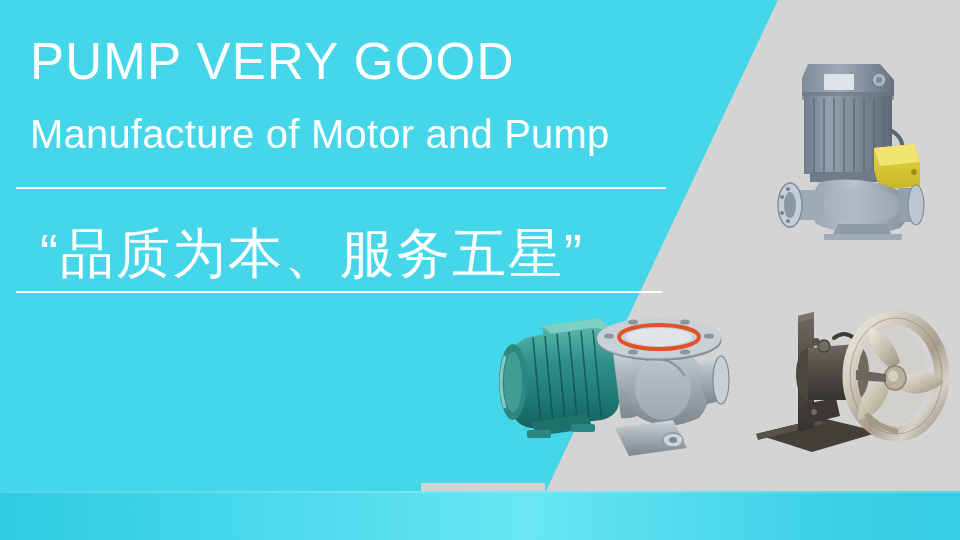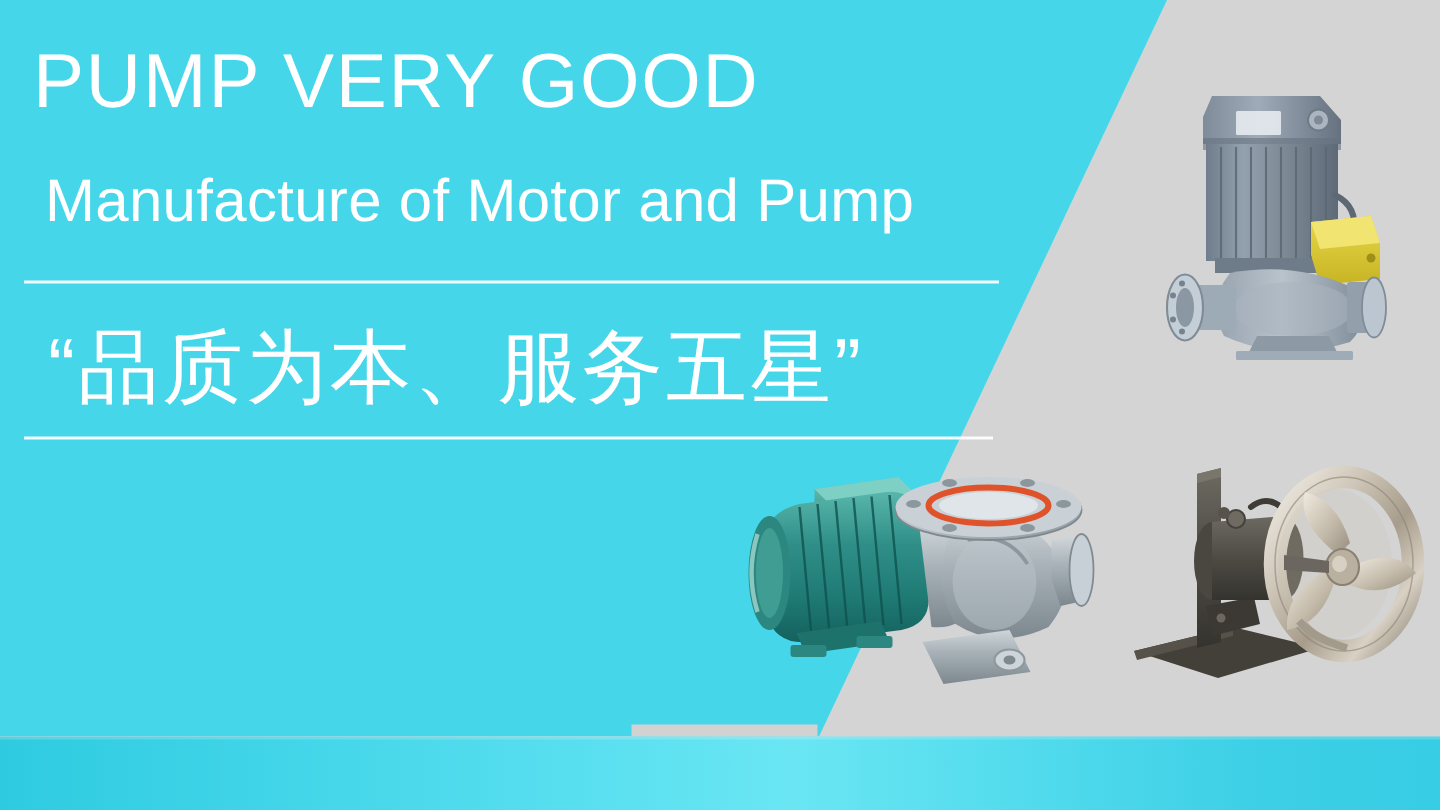--- a/index.html
+++ b/index.html
@@ -78,21 +78,21 @@
     position: absolute;
     left: 16px;
     top: 0;
     width: 700px;
   }
 
   .headline {
     position: absolute;
     left: 6px;
     top: 28px;
-    margin: 0;
+    margin: 8px;
     font-size: 51px;
     line-height: 1;
     font-weight: 300;
     letter-spacing: 1.2px;
     color: #ffffff;
     white-space: nowrap;
   }
 
   .subhead {
     position: absolute;
@@ -113,21 +113,21 @@
     height: 2px;
     background: rgba(255,255,255,0.92);
   }
   .rule-top    { top: 187px; width: 650px; }
   .rule-bottom { top: 291px; width: 646px; }
 
   .slogan {
     position: absolute;
     left: 28px;
     top: 200px;
-    margin: 4px;
+    margin: 12px;
     font-size: 54px;
     line-height: 82px;
     font-weight: 500;
     letter-spacing: 2px;
     color: #ffffff;
     white-space: nowrap;
   }
 
   
   .product {

